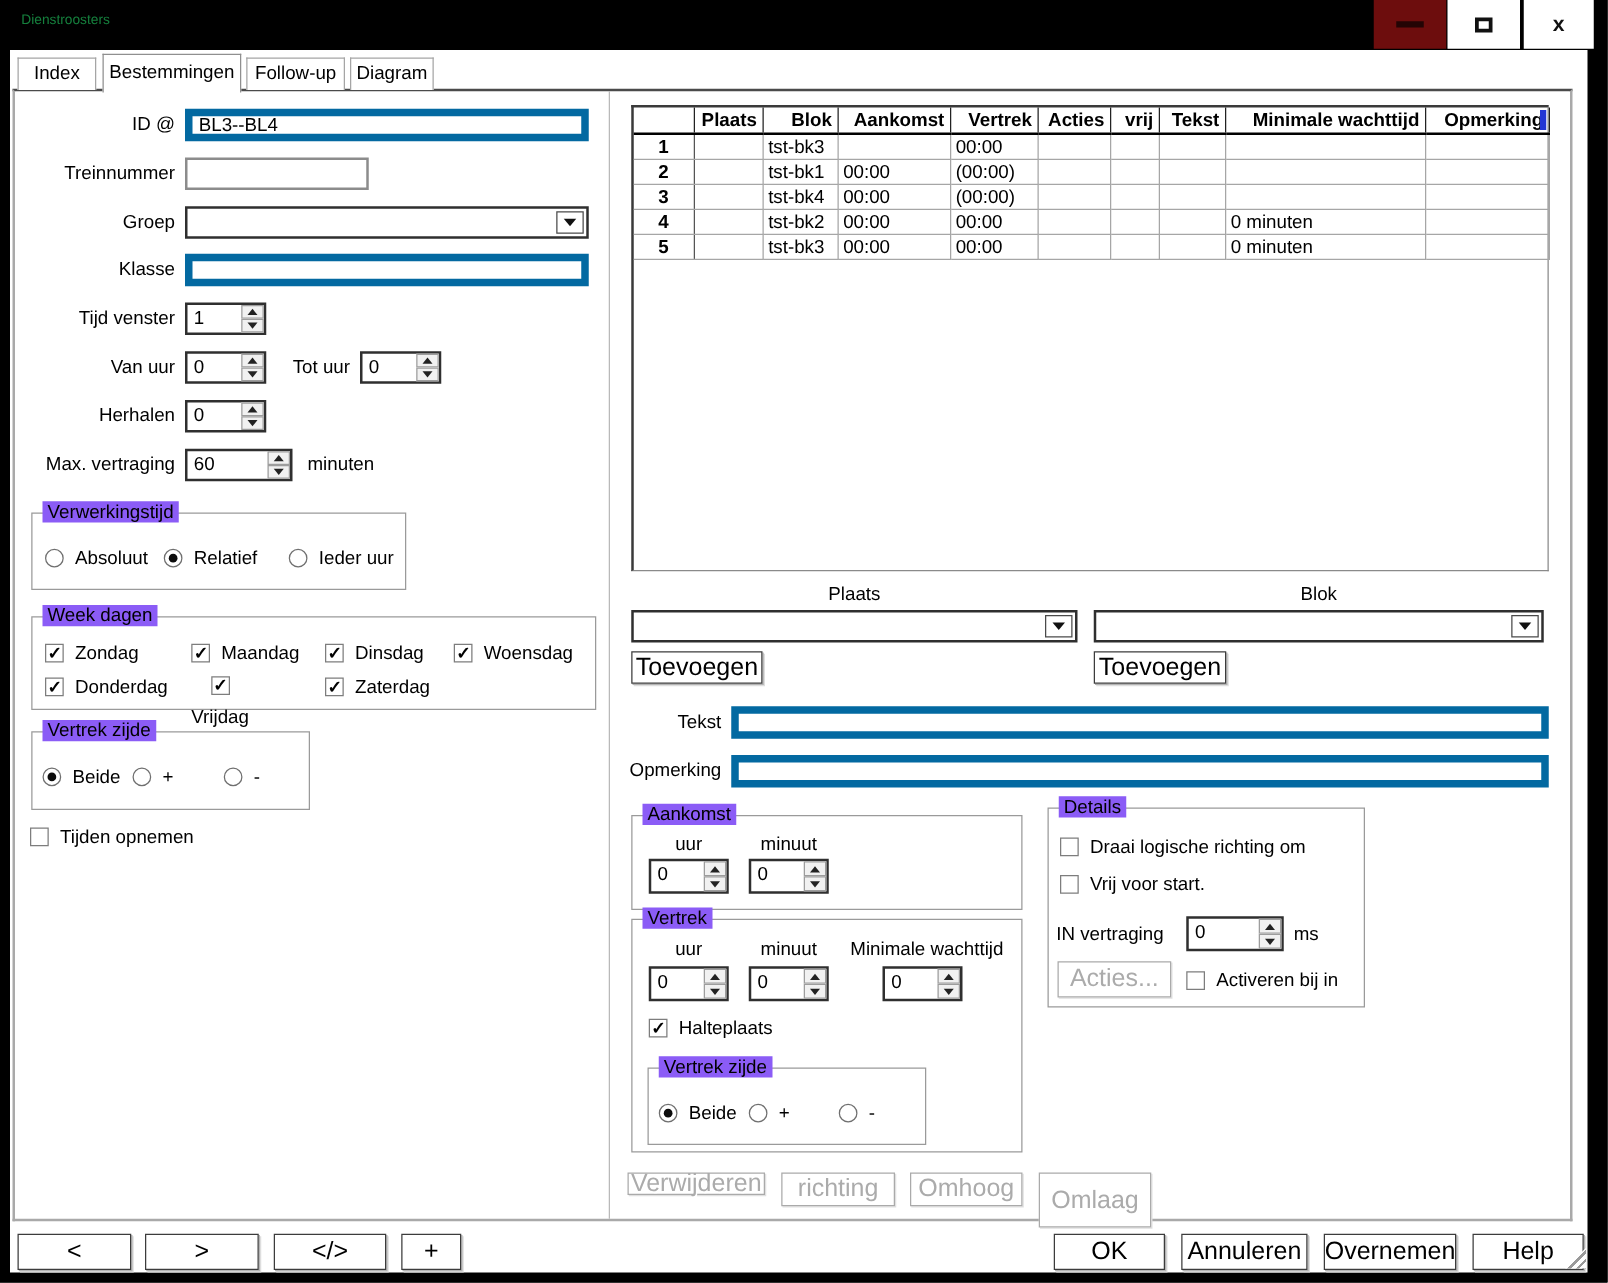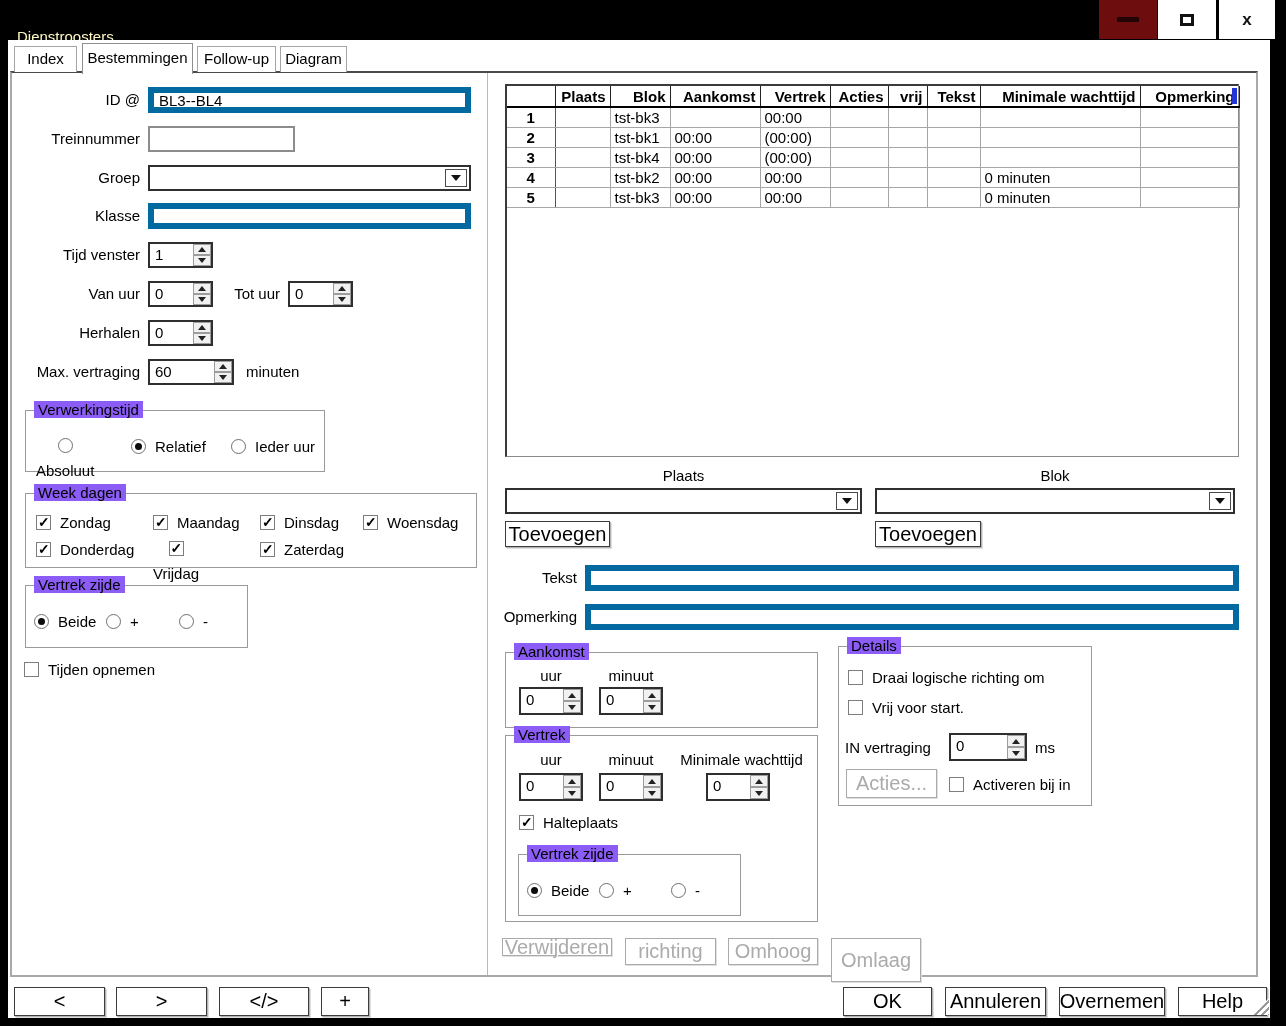--- a/index.html
+++ b/index.html
@@ -1,21 +1,21 @@
 <!DOCTYPE html>
 <html><head>
 <meta charset="utf-8">
 <style>
   * { margin:0; padding:0; box-sizing:border-box; }
   html,body { background:#000; }
   .screen { position:relative; width:1286px; height:1026px; background:#000; overflow:hidden;
             font-family:"Liberation Sans", sans-serif; font-size:15px; color:#000; }
   
   .titlebar { position:absolute; left:0; top:0; width:1286px; height:40px; background:#000; }
-  .title-text { position:absolute; left:17px; top:28px; color:#fef9c3; font-size:15px; }
+  .title-text { position:absolute; left:17px; top:10px; color:#15803d; font-size:11px; }
   .tb-btn { position:absolute; top:0; height:39px; display:flex; align-items:center; justify-content:center; cursor:default; }
   .tb-min { left:1099px; width:58px; background:#6d0d0d; }
   .min-dash { width:22px; height:5px; background:#230404; }
   .tb-max { left:1158px; width:58px; background:#fff; }
   .max-box { width:14px; height:12px; border:3px solid #111; background:#fff; }
   .tb-close { left:1219px; width:56px; background:#fff; }
   .close-x { font-weight:bold; font-size:17px; line-height:17px; color:#111; }
   
   .win { position:absolute; left:8px; top:40px; width:1262px; height:978px; background:#fff; }
   .tabpage { position:absolute; left:2px; top:31px; width:1248px; height:906px; background:#fff;
@@ -173,21 +173,21 @@
           </span>
           <span class="sb">
             <span class="tri-dn-s"></span>
           </span>
         </span>
     </div>
     <span class="lbl" style="left:238px;top:323px;width:70px;">minuten</span>
 
     <div class="grp" style="left:17px;top:370px;width:300px;height:62px;">
       <span class="grp-title">Verwerkingstijd</span>
-      <label class="opt" style="left:10px;top:27px;flex-direction:column;">
+      <label class="opt" style="left:10px;top:27px;">
           <span class="radio"></span>
           <span>Absoluut</span>
         </label>
       <label class="opt" style="left:105px;top:27px;">
           <span class="radio sel"></span>
           <span>Relatief</span>
         </label>
       <label class="opt" style="left:205px;top:27px;">
           <span class="radio"></span>
           <span>Ieder uur</span>

